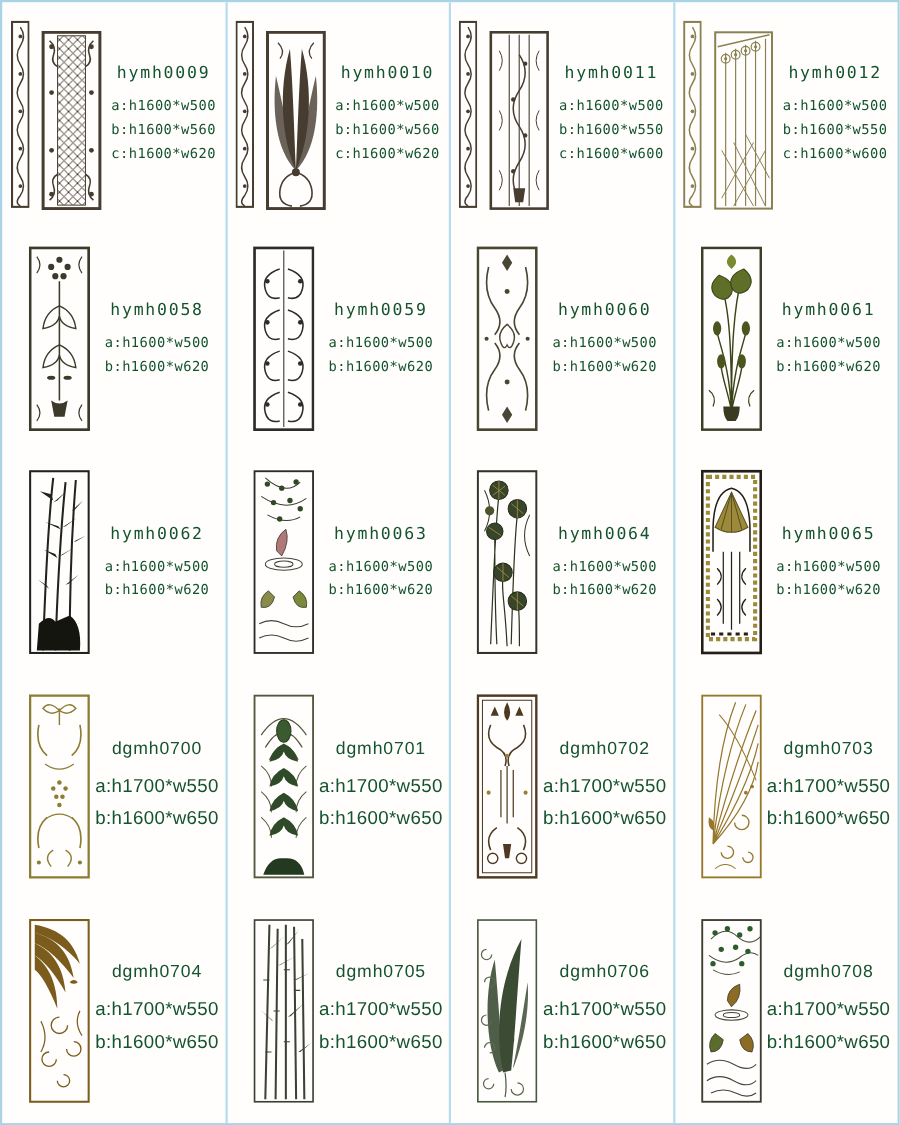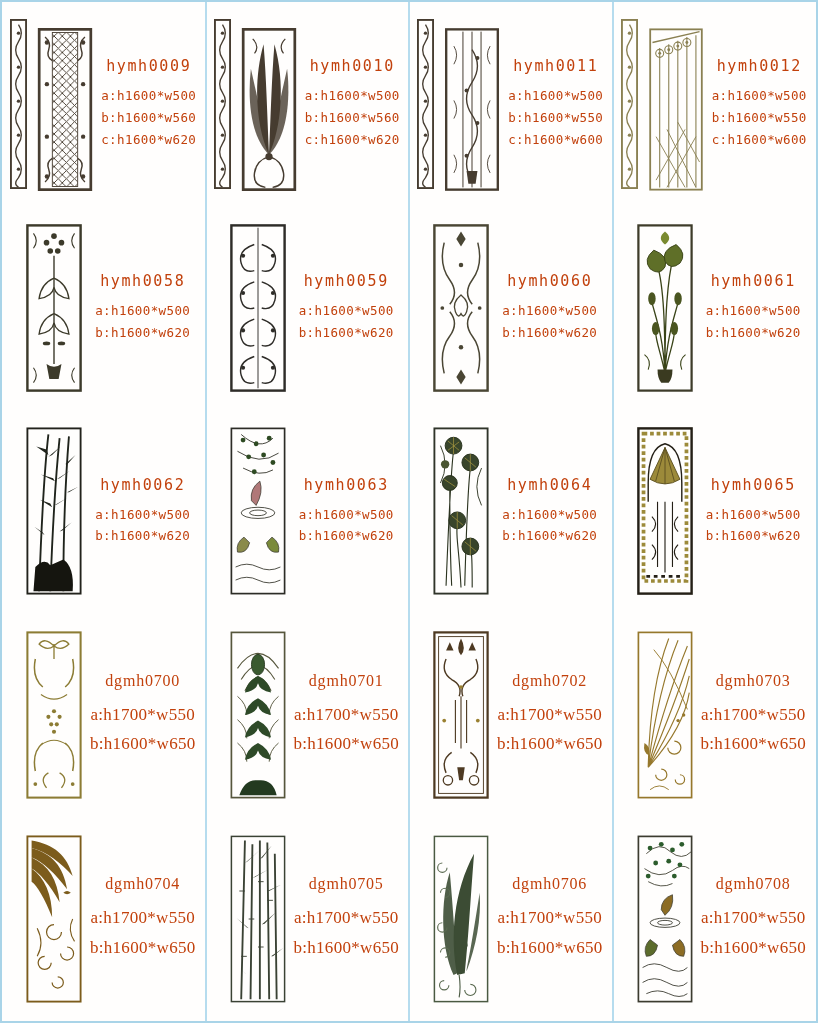--- a/index.html
+++ b/index.html
@@ -1,28 +1,28 @@
 <!DOCTYPE html>
 <html><head>
 <meta charset="utf-8">
 <style>
   html,body{margin:0;padding:0;background:#eef6fa;}
   .page{width:818px;height:1023px;box-sizing:border-box;border:2px solid #a9d4e8;
         background:#fffefd;position:relative;overflow:hidden;
-        font-family:"DejaVu Sans Mono",monospace;color:#c2410c;}
+        font-family:"DejaVu Sans Mono",monospace;color:#14532d;}
   .sep{position:absolute;top:0;bottom:0;width:2px;background:#b6dcee;z-index:2;}
   .sep1{left:calc(25% - 1px);} .sep2{left:calc(50% - 1px);} .sep3{left:calc(75% - 1px);}
   .grid{display:grid;grid-template-columns:repeat(4,1fr);grid-template-rows:repeat(5,1fr);height:100%;}
   .cell{display:flex;align-items:center;overflow:hidden;}
   .art{display:flex;align-items:flex-end;gap:9px;margin-left:8px;flex:none;}
   .art.single-art{margin-left:24px;}
   .info{flex:1;text-align:center;padding-right:2px;}
   .code{font-size:15px;letter-spacing:1.6px;margin-bottom:10px;white-space:nowrap;}
   .dim{font-size:12.5px;letter-spacing:.4px;line-height:1.75;white-space:nowrap;}
-  .sans{font-family:Liberation Serif, serif;}
+  .sans{font-family:Liberation Sans, sans-serif;}
   .sans .code{font-size:16px;letter-spacing:.8px;}
   .sans .dim{font-size:17px;letter-spacing:.3px;}
   svg{display:block;}
   .strip{width:17px;height:174px;}
   .wide{width:58px;height:163px;}
   .single{width:56px;height:170px;}
   .c-iron{color:#463c30;} .c-gold1{color:#8a8052;}
   .c-d58{color:#3c3a2a;} .c-d59{color:#2e2c28;} .c-d60{color:#4a4634;}
   .c-700{color:#8c7c34;} .c-702{color:#4e3a22;} .c-703{color:#96782c;}
   .c-704{color:#7c5c1c;} .c-705{color:#3a4234;}

